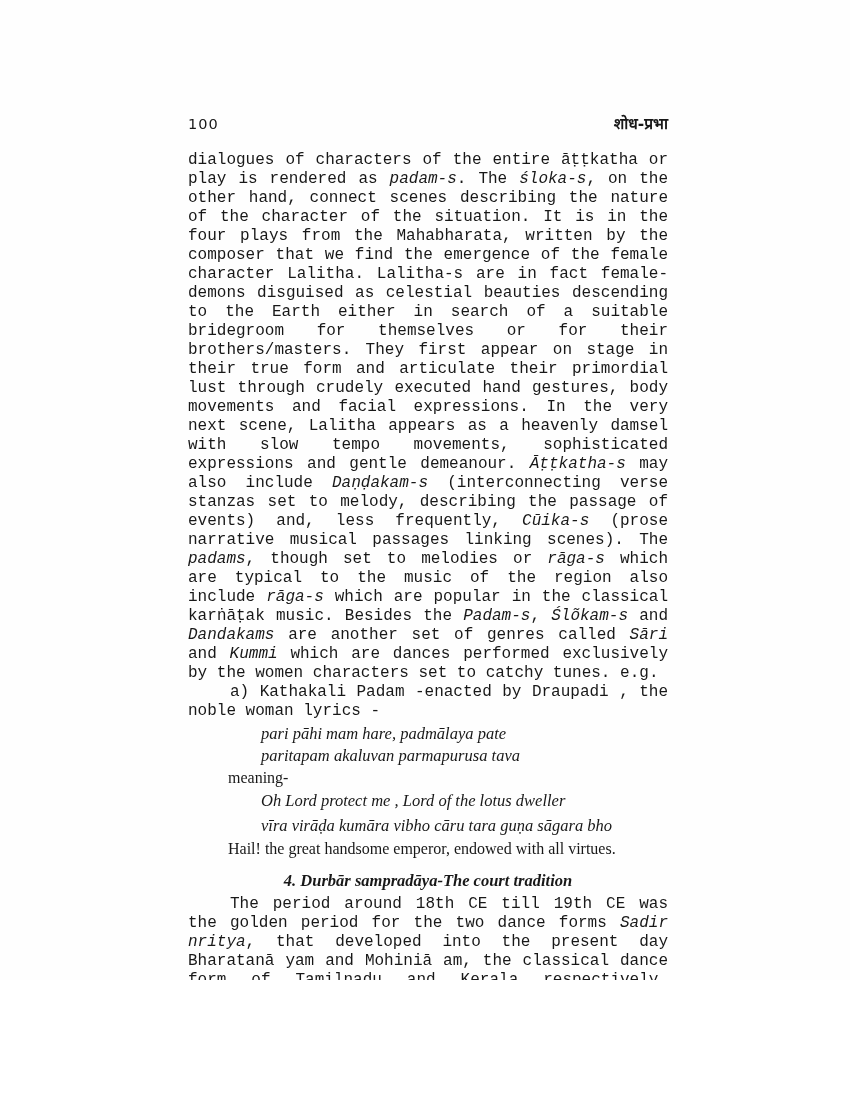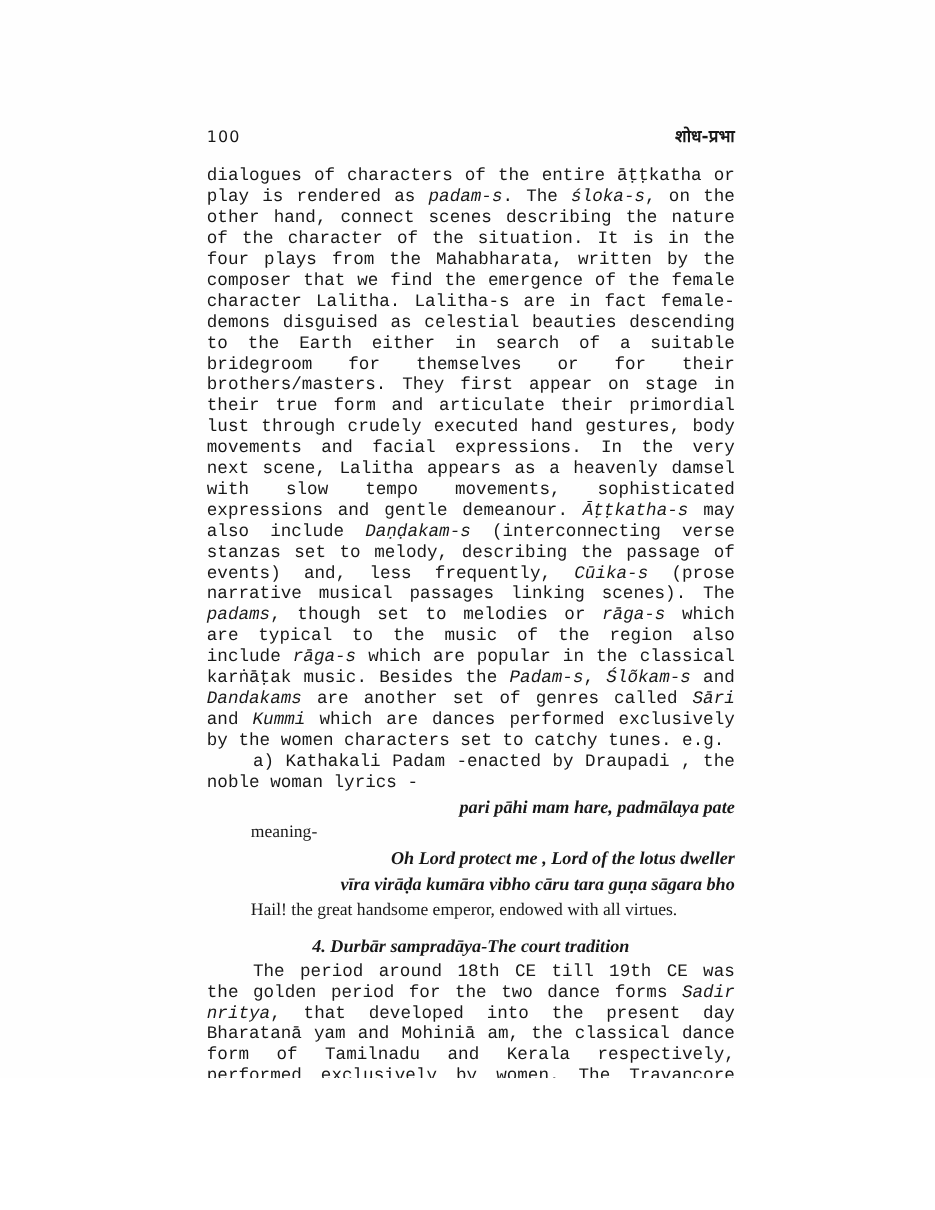--- a/index.html
+++ b/index.html
@@ -36,25 +36,24 @@
     margin:0;
     font-size:16px;
     line-height:19px;
     text-align:justify;
     font-family:Liberation Mono, monospace;
   }
   .indent{ text-indent:42px; }
   .it{ font-style:italic; }
   .lyrics{
     margin:2px 0 2px 73px;
-    font-weight:bold;
+    font-weight:normal;
     font-style:italic;
     font-size:16.5px;
     line-height:21.5px;
-    text-align:right;
   }
   .lyric-line{ white-space:nowrap; }
   .meaning{
     margin:0 0 0 40px;
     font-size:16px;
     line-height:19px;
   }
   .gap-s{ margin-top:3px; }
   .section-heading{
     margin:12px 0 4px 0;
@@ -75,20 +74,21 @@
       <span class="page-num">100</span>
       <span class="journal-title">शोध-प्रभा</span>
     </div>
 
     <p class="para"><span>dialogues of characters of the entire āṭṭkatha or play is rendered as </span><span class="it">padam-s</span><span>. The </span><span class="it">śloka-s</span><span>, on the other hand, connect scenes describing the nature of the character of the situation. It is in the four plays from the Mahabharata, written by the composer that we find the emergence of the female character Lalitha. Lalitha-s are in fact female-demons disguised as celestial beauties descending to the Earth either in search of a suitable bridegroom for themselves or for their brothers/masters. They first appear on stage in their true form and articulate their primordial lust through crudely executed hand gestures, body movements and facial expressions. In the very next scene, Lalitha appears as a heavenly damsel with slow tempo movements, sophisticated expressions and gentle demeanour. </span><span class="it">Āṭṭkatha-s</span><span> may also include </span><span class="it">Daṇḍakam-s</span><span> (interconnecting verse stanzas set to melody, describing the passage of events) and, less frequently, </span><span class="it">Cūika-s</span><span> (prose narrative musical passages linking scenes). The </span><span class="it">padams</span><span>, though set to melodies or </span><span class="it">rāga-s</span><span> which are typical to the music of the region also include </span><span class="it">rāga-s</span><span> which are popular in the classical karṅāṭak music. Besides the </span><span class="it">Padam-s</span><span>, </span><span class="it">Ślõkam-s</span><span> and </span><span class="it">Dandakams</span><span> are another set of genres called </span><span class="it">Sāri</span><span> and </span><span class="it">Kummi</span><span> which are dances performed exclusively by the women characters set to catchy tunes. e.g.</span></p>
 
     <p class="para indent"><span>a) Kathakali Padam -enacted by Draupadi , the noble woman lyrics -</span></p>
 
     <div class="lyrics">
       <div class="lyric-line">pari pāhi mam hare, padmālaya pate</div>
+      <div class="lyric-line">paritapam akaluvan parmapurusa tava</div>
     </div>
 
     <div class="meaning">meaning-</div>
 
     <div class="lyrics gap-s">
       <div class="lyric-line">Oh Lord protect me , Lord of the lotus dweller</div>
     </div>
 
 
 

